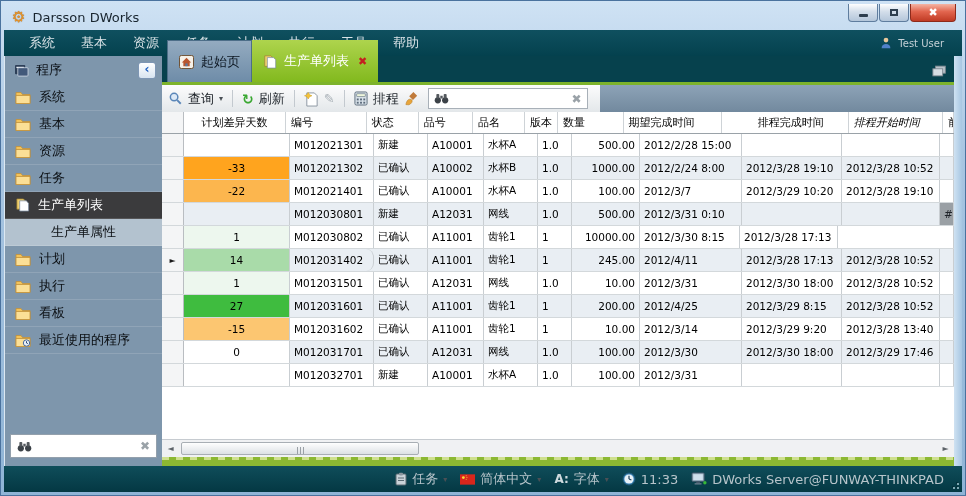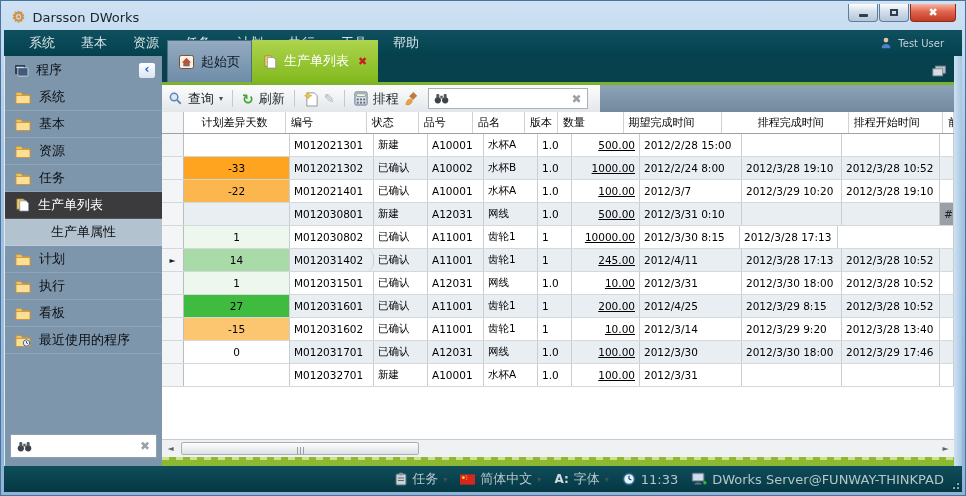--- a/index.html
+++ b/index.html
@@ -64,21 +64,21 @@
   .tool-search input { flex:1; min-width:0; border:none; outline:none; font-size:12px; }
 
   
   .grid { flex:1; background:#ffffff; overflow:hidden; font-size:10.5px; color:#000; }
   .grid-header { display:flex; height:22px; background:#fff; border-bottom:1px solid #9aa2a8; font-size:11px; }
   .hcell { border-right:1px solid #ced3d7; display:flex; align-items:center; padding:0 5px; white-space:nowrap; overflow:hidden; }
   .grid-row { display:flex; height:23px; background:#fff; border-bottom:1px solid #d3d8db; }
   .grid-row.alt { background:#e9eef3; }
   .cell { border-right:1px solid #c9ced2; display:flex; align-items:center; padding:0 4px; white-space:nowrap; overflow:hidden; }
   .a-center { justify-content:center; }
-  .a-right { justify-content:flex-end;text-decoration:underline; }
+  .a-right { justify-content:flex-end; }
   .indicator { width:22px; min-width:22px; background:#f4f5f6; border-right:1px solid #b9bdc1; display:flex; align-items:center; justify-content:center; font-size:8px; color:#1a1a1a; }
   .overflow-cell { background:#9aa0a5; color:#20242a; }
   .flexcell { flex:1; }
 
   
   .hscroll { height:18px; background:#f0f1f3; border-top:1px solid #c6cbd0; display:flex; align-items:center; }
   .scroll-btn { width:17px; text-align:center; font-size:8px; color:#5c6268; }
   .scroll-track { flex:1; height:100%; position:relative; }
   .scroll-thumb { position:absolute; left:2px; top:2px; width:238px; height:13px; background:linear-gradient(#fefefe,#dde1e5); border:1px solid #a8aeb4; border-radius:2px; display:flex; align-items:center; justify-content:center; gap:2px; }
   .thumb-grip span { display:inline-block; width:1px; height:7px; background:#9aa0a6; margin:0 1px; }
@@ -354,21 +354,21 @@
             <div class="indicator"></div>
             <div class="hcell" style="width: 106px; justify-content: center;">计划差异天数</div>
             <div class="hcell" style="width: 84px;">编号</div>
             <div class="hcell" style="width: 54px;">状态</div>
             <div class="hcell" style="width: 56px;">品号</div>
             <div class="hcell" style="width: 54px;">品名</div>
             <div class="hcell" style="width: 34px;">版本</div>
             <div class="hcell" style="width: 68px;">数量</div>
             <div class="hcell" style="width: 102px;">期望完成时间</div>
             <div class="hcell" style="width: 100px; margin-left: 31px;">排程完成时间</div>
-            <div class="hcell" style="width: 98px;">排程开始时间</div>
+            <div class="hcell" style="width: 98px; font-style: italic;">排程开始时间</div>
             <div class="hcell flexcell">前</div>
           </div>
         <div>
             <div class="grid-row">
               <div class="indicator"></div>
               <div class="cell a-center" style="width: 106px;"></div>
               <div class="cell a-left" style="width: 84px;">M012021301</div>
               <div class="cell a-left" style="width: 54px;">新建</div>
               <div class="cell a-left" style="width: 56px;">A10001</div>
               <div class="cell a-left" style="width: 54px;">水杯A</div>

